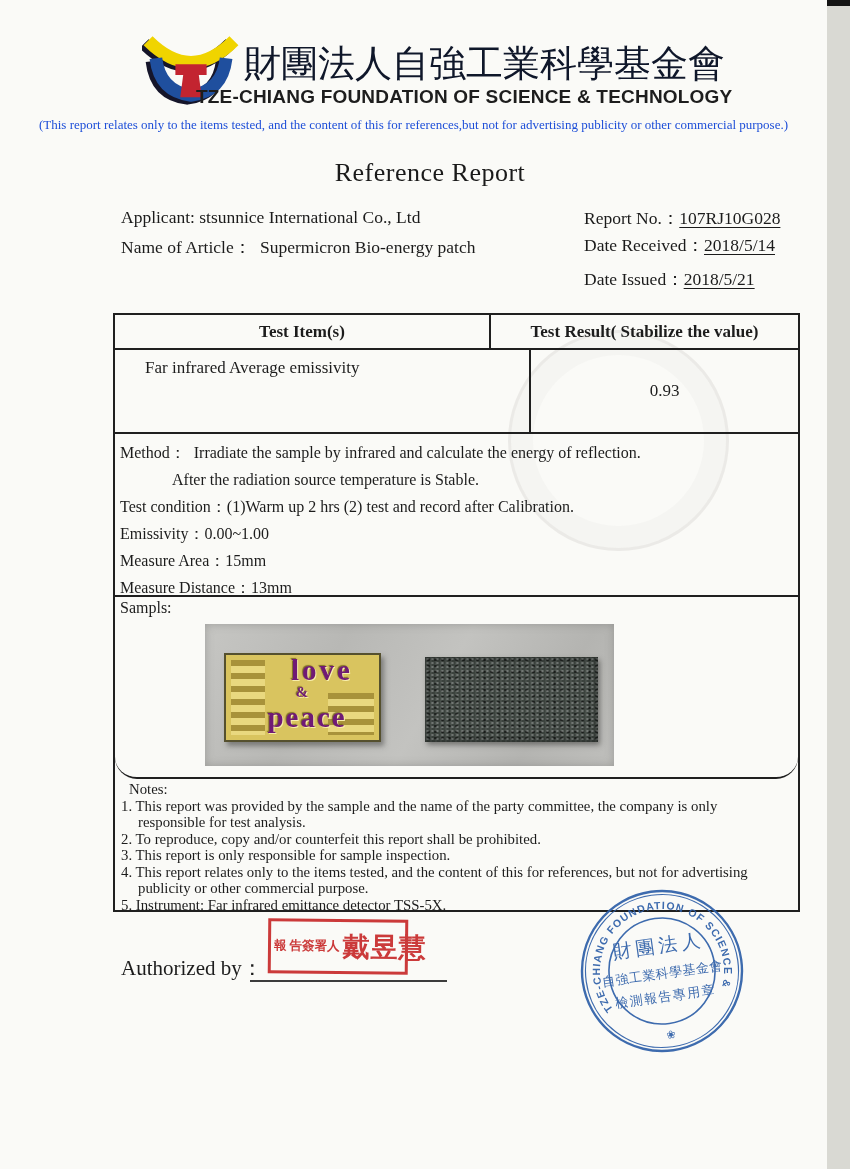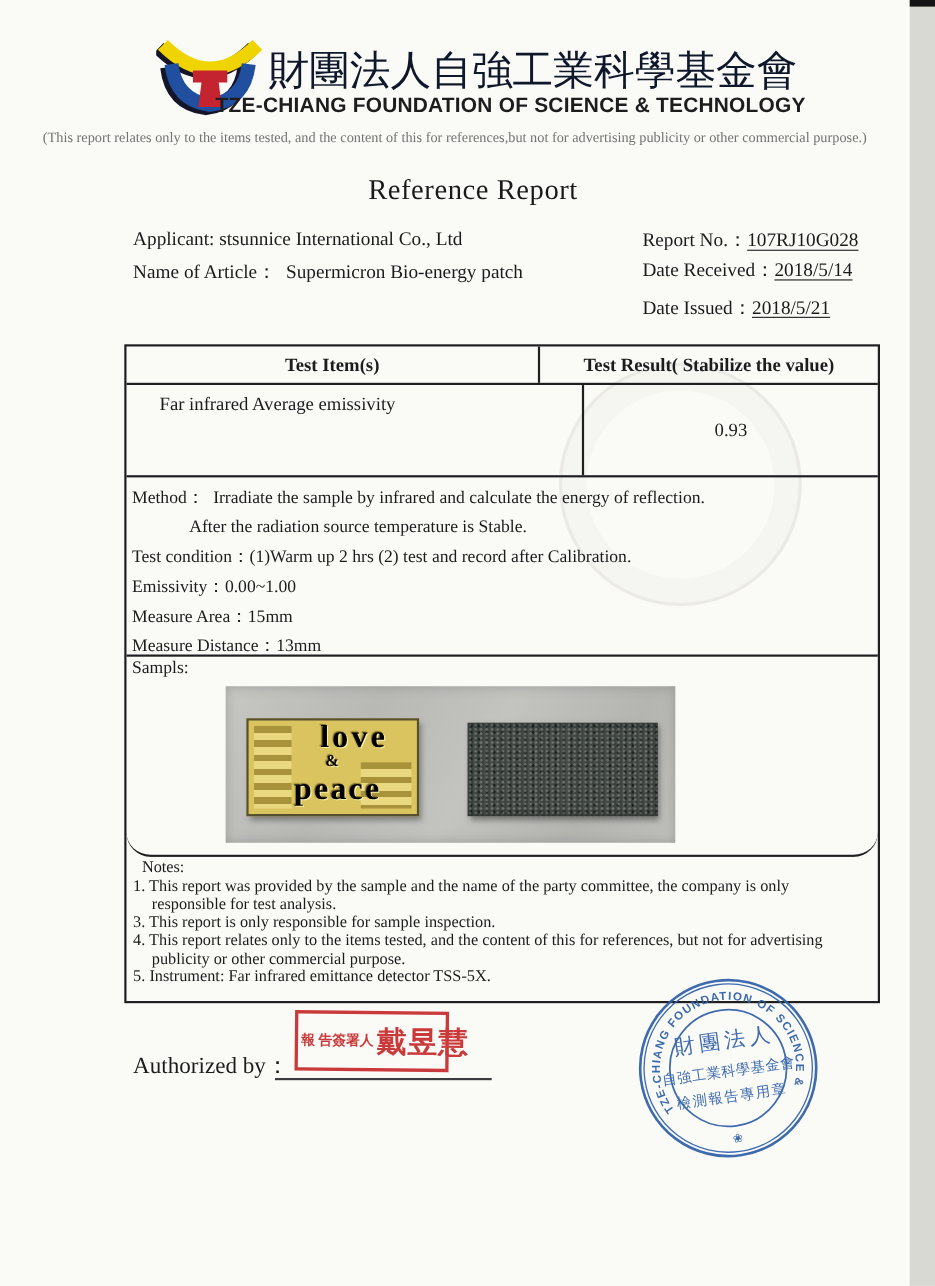--- a/index.html
+++ b/index.html
@@ -13,21 +13,21 @@
   .watermark  { left:508px; top:330px; width:215px; height:215px; border-radius:50%;
                 border:3px solid rgba(160,158,148,0.16);
                 box-shadow: inset 0 0 0 22px rgba(160,158,148,0.05); }
 
   
   .logo { left:142px; top:31px; }
   .org-zh { left:244px; top:42px; font-size:37px; line-height:1.2; font-weight:500;
             font-family:"Liberation Sans","DejaVu Sans",sans-serif; color:#0f172a; }
   .org-en { left:196px; top:86px; font-size:19px; font-weight:600; letter-spacing:0.2px;
             font-family:"Liberation Sans","DejaVu Sans",sans-serif; color:#1d1d1d; }
-  .disclaimer { left:0; top:117px; width:827px; text-align:center; font-size:13px; color:#737373; }
+  .disclaimer { left:0; top:117px; width:827px; text-align:center; font-size:13px; color:#1d4ed8; }
   .report-title { left:0; top:158px; width:860px; text-align:center; font-size:26px;
                   letter-spacing:0.5px; color:#1a1a1a; }
 
   
   .meta { font-size:17.5px; color:#1b1b1b; }
   .m-applicant { left:121px; top:207px; }
   .m-article   { left:121px; top:235px; }
   .m-reportno  { left:584px; top:206px; }
   .m-received  { left:584px; top:233px; }
   .m-issued    { left:584px; top:267px; }
@@ -55,21 +55,21 @@
   .photo { position:absolute; left:90px; top:27px; width:409px; height:142px;
            background:linear-gradient(120deg,#c6c6c3 0%,#b8b8b5 30%,#c3c3c0 55%,#b4b4b1 80%,#bfbfbc 100%);
            box-shadow: inset 0 0 10px rgba(110,110,108,0.45); }
   .gold-patch { position:absolute; left:19px; top:29px; width:157px; height:89px; box-sizing:border-box;
                 background:#d9c45f; border:2px solid #55502e; box-shadow:3px 4px 5px rgba(60,60,58,0.5); }
   .gold-stripes-left { position:absolute; left:5px; top:5px; width:34px; height:75px;
                 background:repeating-linear-gradient(180deg,#a8923a 0 6px,#e9d87f 6px 13px); }
   .gold-stripes-right { position:absolute; right:5px; bottom:5px; width:46px; height:42px;
                 background:repeating-linear-gradient(180deg,#a8923a 0 6px,#e9d87f 6px 13px); }
   .gold-text { position:absolute; left:40px; top:0; width:112px; height:85px; text-align:center;
-               color:#000000; font-weight:bold;
+               color:#701a75; font-weight:bold;
                text-shadow:1px 1px 0 rgba(250,240,175,0.95), -1px -1px 1px rgba(100,85,25,0.8); }
   .gt-love  { font-size:29px; line-height:30px; letter-spacing:3px; }
   .gt-amp   { font-size:15px; line-height:15px; margin-left:-40px; }
   .gt-peace { font-size:29px; line-height:34px; letter-spacing:2px; margin-left:-30px; }
   .black-patch { position:absolute; left:220px; top:33px; width:173px; height:85px;
                  background-color:#3c433e;
                  background-image:
                    radial-gradient(rgba(255,255,255,0.28) 1px, transparent 1.4px),
                    radial-gradient(rgba(0,0,0,0.55) 1px, transparent 1.6px),
                    repeating-linear-gradient(90deg, rgba(255,255,255,0.06) 0 2px, transparent 2px 5px);
@@ -152,20 +152,21 @@
           <div class="gt-peace">peace</div>
         </div>
       </div>
       <div class="black-patch"></div>
     </div>
   </div>
 
   <div class="trow t-notes">
     <div class="note-title">Notes:</div>
     <div class="note-item">1. This report was provided by the sample and the name of the party committee, the company is only responsible for test analysis.</div>
+    <div class="note-item">2. To reproduce, copy and/or counterfeit this report shall be prohibited.</div>
     <div class="note-item">3. This report is only responsible for sample inspection.</div>
     <div class="note-item">4. This report relates only to the items tested, and the content of this for references, but not for advertising publicity or other commercial purpose.</div>
     <div class="note-item">5. Instrument: Far infrared emittance detector TSS-5X.</div>
   </div>
 </div>
 
 <div class="abs auth-label">Authorized by：</div>
 <div class="abs auth-line"></div>
 
 <div class="abs red-stamp">

